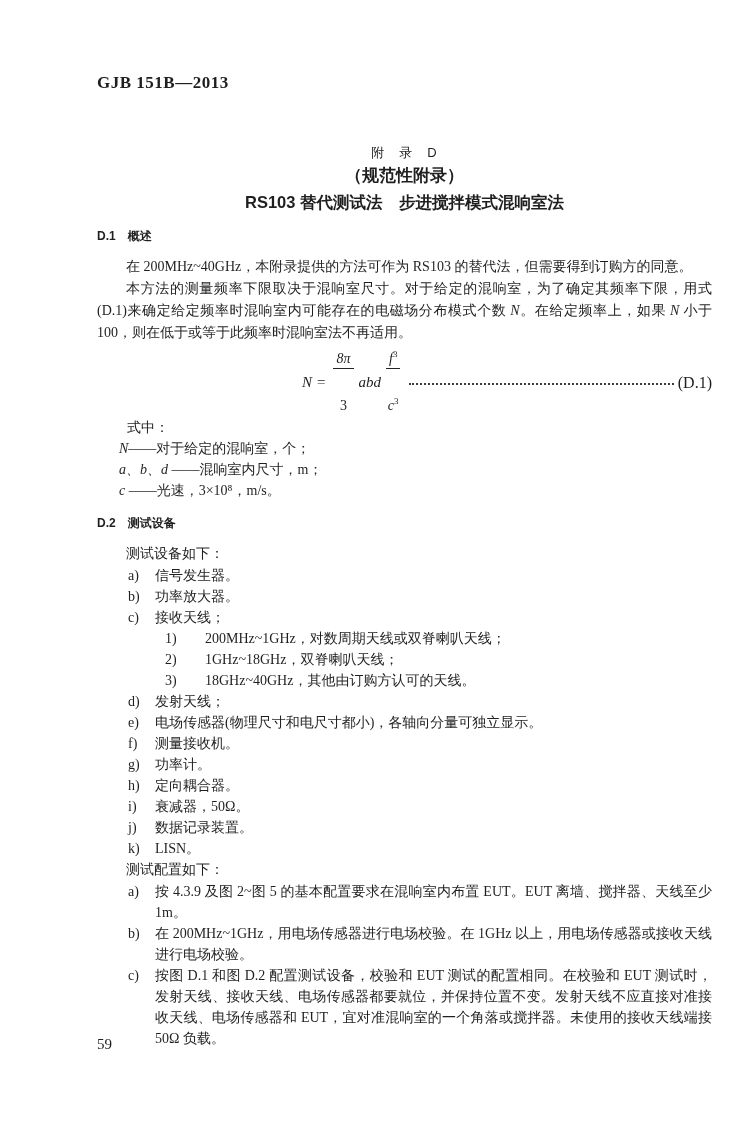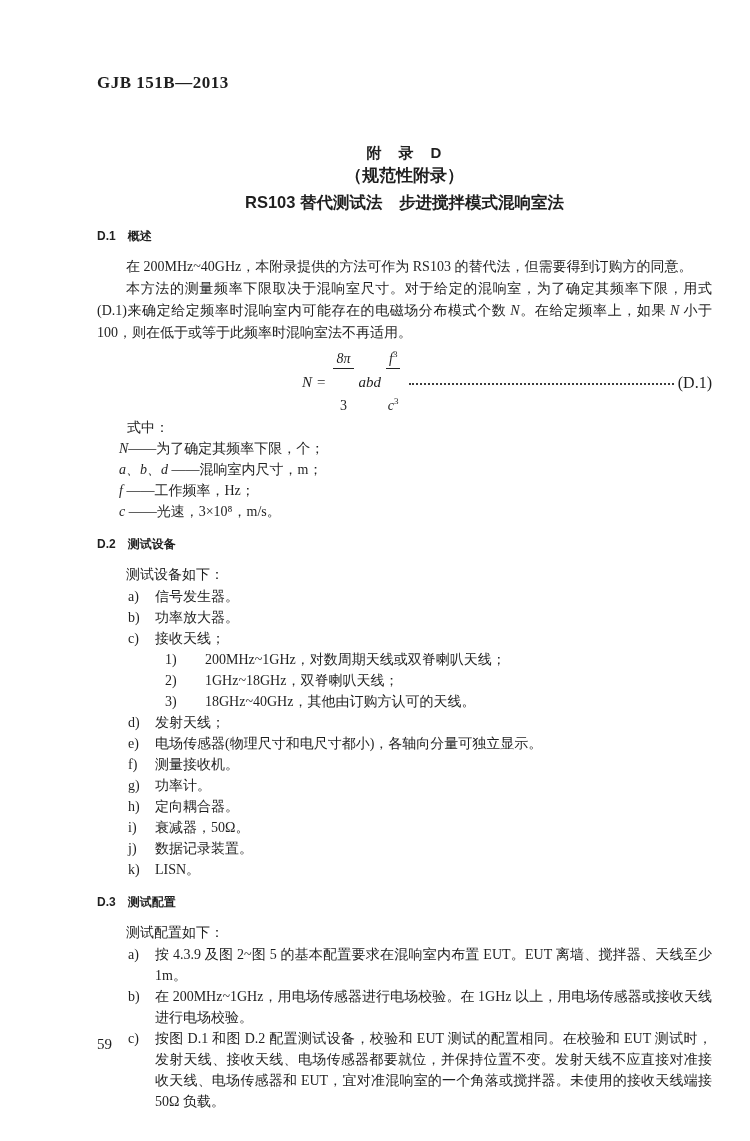--- a/index.html
+++ b/index.html
@@ -13,21 +13,21 @@
     font-family:"Liberation Serif","DejaVu Serif",serif;
     color:#1f1f1f;
     overflow:hidden;
   }
   .doc-code{
     font-size:17px;font-weight:700;letter-spacing:0.5px;line-height:20px;
   }
   .title-block{text-align:center;margin-top:48px;}
   .appendix-title{
     font-family:"Liberation Sans","DejaVu Sans",sans-serif;
-    font-size:15px;font-weight:700;letter-spacing:1px;line-height:24px;
+    font-size:13px;font-weight:400;letter-spacing:1px;line-height:24px;
   }
   .appendix-subtitle{
     font-family:"Liberation Sans","DejaVu Sans",sans-serif;
     font-size:17px;font-weight:700;line-height:22px;margin-top:0;
   }
   .method-title{
     font-family:"Liberation Sans","DejaVu Sans",sans-serif;
     font-size:16.5px;font-weight:700;line-height:23px;margin-top:4px;
   }
   h2.section-heading{
@@ -106,23 +106,22 @@
           <span class="num"><span class="var">f</span><sup>3</sup></span>
           <span class="den"><span class="var">c</span><sup>3</sup></span>
         </span>
     </span>
     <span class="eq-leader"></span>
     <span class="eq-number">(D.1)</span>
   </div>
 
   <p class="where-label">式中：</p>
   <div class="where-list">
-    <div class="where-item"><span class="sym">N</span><span>——为了确定其频率下限，个；</span></div>
+    <div class="where-item"><span class="sym">N</span><span>——对于给定的混响室，个；</span></div>
     <div class="where-item"><span class="sym">a、b、d</span><span> ——混响室内尺寸，m；</span></div>
-    <div class="where-item"><span class="sym">f</span><span> ——工作频率，Hz；</span></div>
     <div class="where-item"><span class="sym">c</span><span> ——光速，3×10⁸，m/s。</span></div>
   </div>
 
   <h2 class="section-heading">D.2　测试设备</h2>
   <p class="para indent">测试设备如下：</p>
 
   <div class="list d2">
     <div class="item">
         <span class="lbl">a)</span>
         <span class="txt">信号发生器。</span>
@@ -174,21 +173,20 @@
     <div class="item">
         <span class="lbl">j)</span>
         <span class="txt">数据记录装置。</span>
       </div>
     <div class="item">
         <span class="lbl">k)</span>
         <span class="txt">LISN。</span>
       </div>
   </div>
 
-  <h2 class="section-heading">D.3　测试配置</h2>
   <p class="para indent">测试配置如下：</p>
 
   <div class="list d3">
     <div class="item">
         <span class="lbl">a)</span>
         <span class="txt">按 4.3.9 及图 2~图 5 的基本配置要求在混响室内布置 EUT。EUT 离墙、搅拌器、天线至少 1m。</span>
       </div>
     <div class="item">
         <span class="lbl">b)</span>
         <span class="txt">在 200MHz~1GHz，用电场传感器进行电场校验。在 1GHz 以上，用电场传感器或接收天线进行电场校验。</span>

